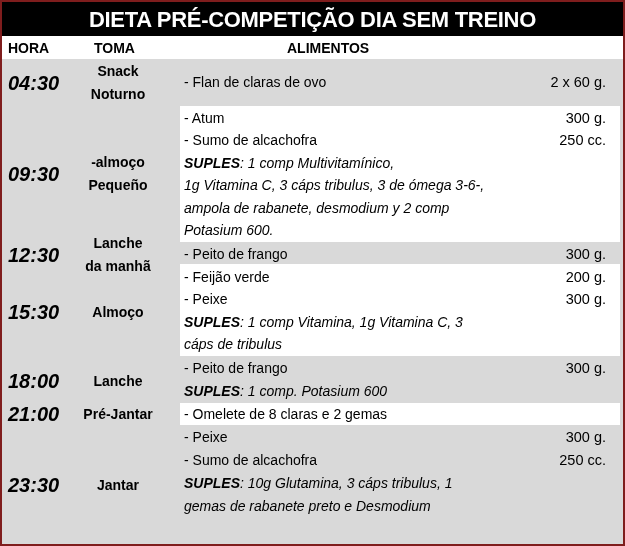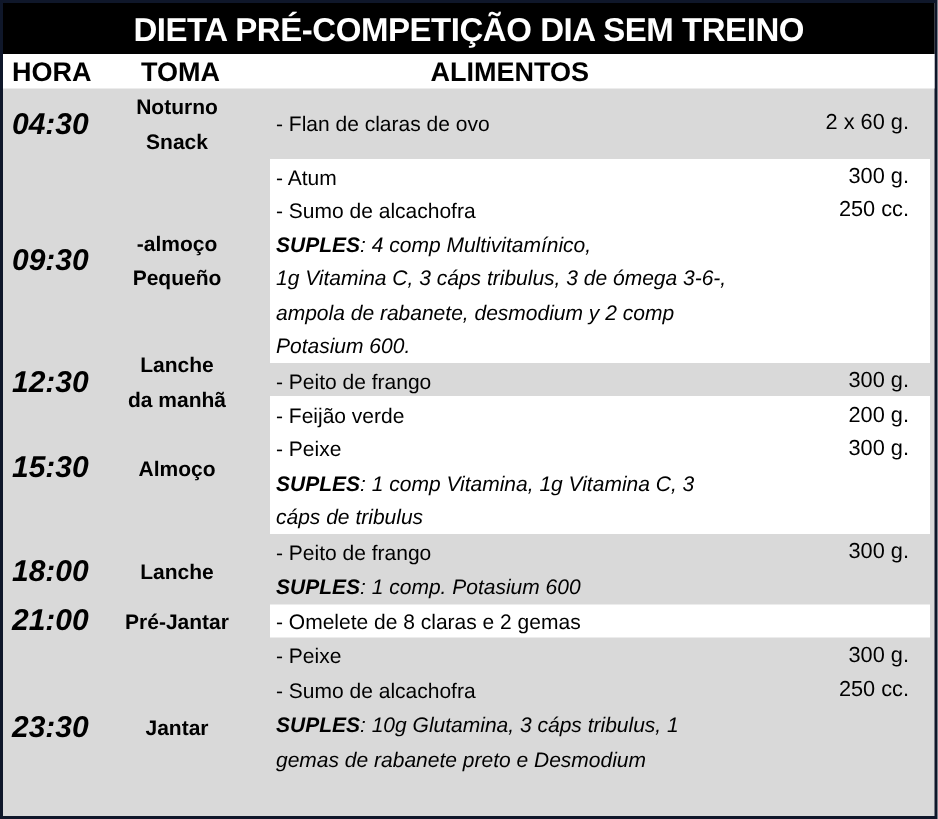--- a/index.html
+++ b/index.html
@@ -1,29 +1,29 @@
 <!DOCTYPE html>
 <html><head>
 <meta charset="utf-8">
 <style>
   html, body { margin: 0; padding: 0; background: #ffffff; }
   body { width: 625px; height: 546px; overflow: hidden; }
   #page {
     position: relative; width: 625px; height: 546px; box-sizing: border-box;
-    border: 2px solid #0f172a; background: #d9d9d9;
+    border: 2px solid #7f1d1d; background: #d9d9d9;
     font-family: "Liberation Sans", sans-serif; color: #000;
   }
   .title-bar {
     position: absolute; left: 0; top: 0; width: 621px; height: 34px;
     background: #000; color: #fff; text-align: center;
     font-weight: bold; font-size: 22px; line-height: 36px; letter-spacing: -0.3px;
   }
   .header-row {
     position: absolute; left: 0; top: 34px; width: 621px; height: 23px;
-    background: #fff; font-weight: bold; font-size: 18px; line-height: 24px;
+    background: #fff; font-weight: bold; font-size: 14px; line-height: 24px;
   }
   .header-row span { position: absolute; top: 0; }
   .h-hora { left: 6px; }
   .h-toma { left: 92px; }
   .h-alim { left: 285px; }
   .h-qtd { right: 7px; }
   .band { position: absolute; left: 0; width: 621px; }
   .band.white-block { background: #ffffff; left: 178px; width: 440px; }
   .time {
     position: absolute; left: 6px; font-weight: bold; font-size: 20px; line-height: 22px; font-style: italic;
@@ -53,38 +53,38 @@
     <span class="h-alim">ALIMENTOS</span>
   </div>
 
   <div class="band white-block" style="top:104px;height:136px;"></div>
   <div class="band white-block" style="top:262px;height:92px;"></div>
   <div class="band white-block" style="top:401px;height:22px;"></div>
 
   <div>
     <div class="time" style="top:70px;">04:30</div>
     <div class="meal" style="top:58px;">
+      <div>Snack</div>
       <div>Noturno</div>
-      <div>Snack</div>
     </div>
     <div class="line" style="top:69px;">- Flan de claras de ovo</div>
     <div class="qty" style="top:69px;">2 x 60 g.</div>
   </div>
 
   <div>
     <div class="time" style="top:161px;">09:30</div>
     <div class="meal" style="top:149px;">
       <div>-almoço</div>
       <div>Pequeño</div>
     </div>
     <div class="line" style="top:105px;">- Atum</div>
     <div class="qty" style="top:105px;">300 g.</div>
     <div class="line" style="top:127px;">- Sumo de alcachofra</div>
     <div class="qty" style="top:127px;">250 cc.</div>
-    <div class="line italic" style="top:150px;"><b>SUPLES</b><span>: 4 comp Multivitamínico,</span></div>
+    <div class="line italic" style="top:150px;"><b>SUPLES</b><span>: 1 comp Multivitamínico,</span></div>
     <div class="line italic" style="top:172px;">1g Vitamina C, 3 cáps tribulus, 3 de ómega 3-6-,</div>
     <div class="line italic" style="top:195px;">ampola de rabanete, desmodium y 2 comp</div>
     <div class="line italic" style="top:217px;">Potasium 600.</div>
   </div>
 
   <div>
     <div class="time" style="top:242px;">12:30</div>
     <div class="meal" style="top:230px;">
       <div>Lanche</div>
       <div>da manhã</div>

